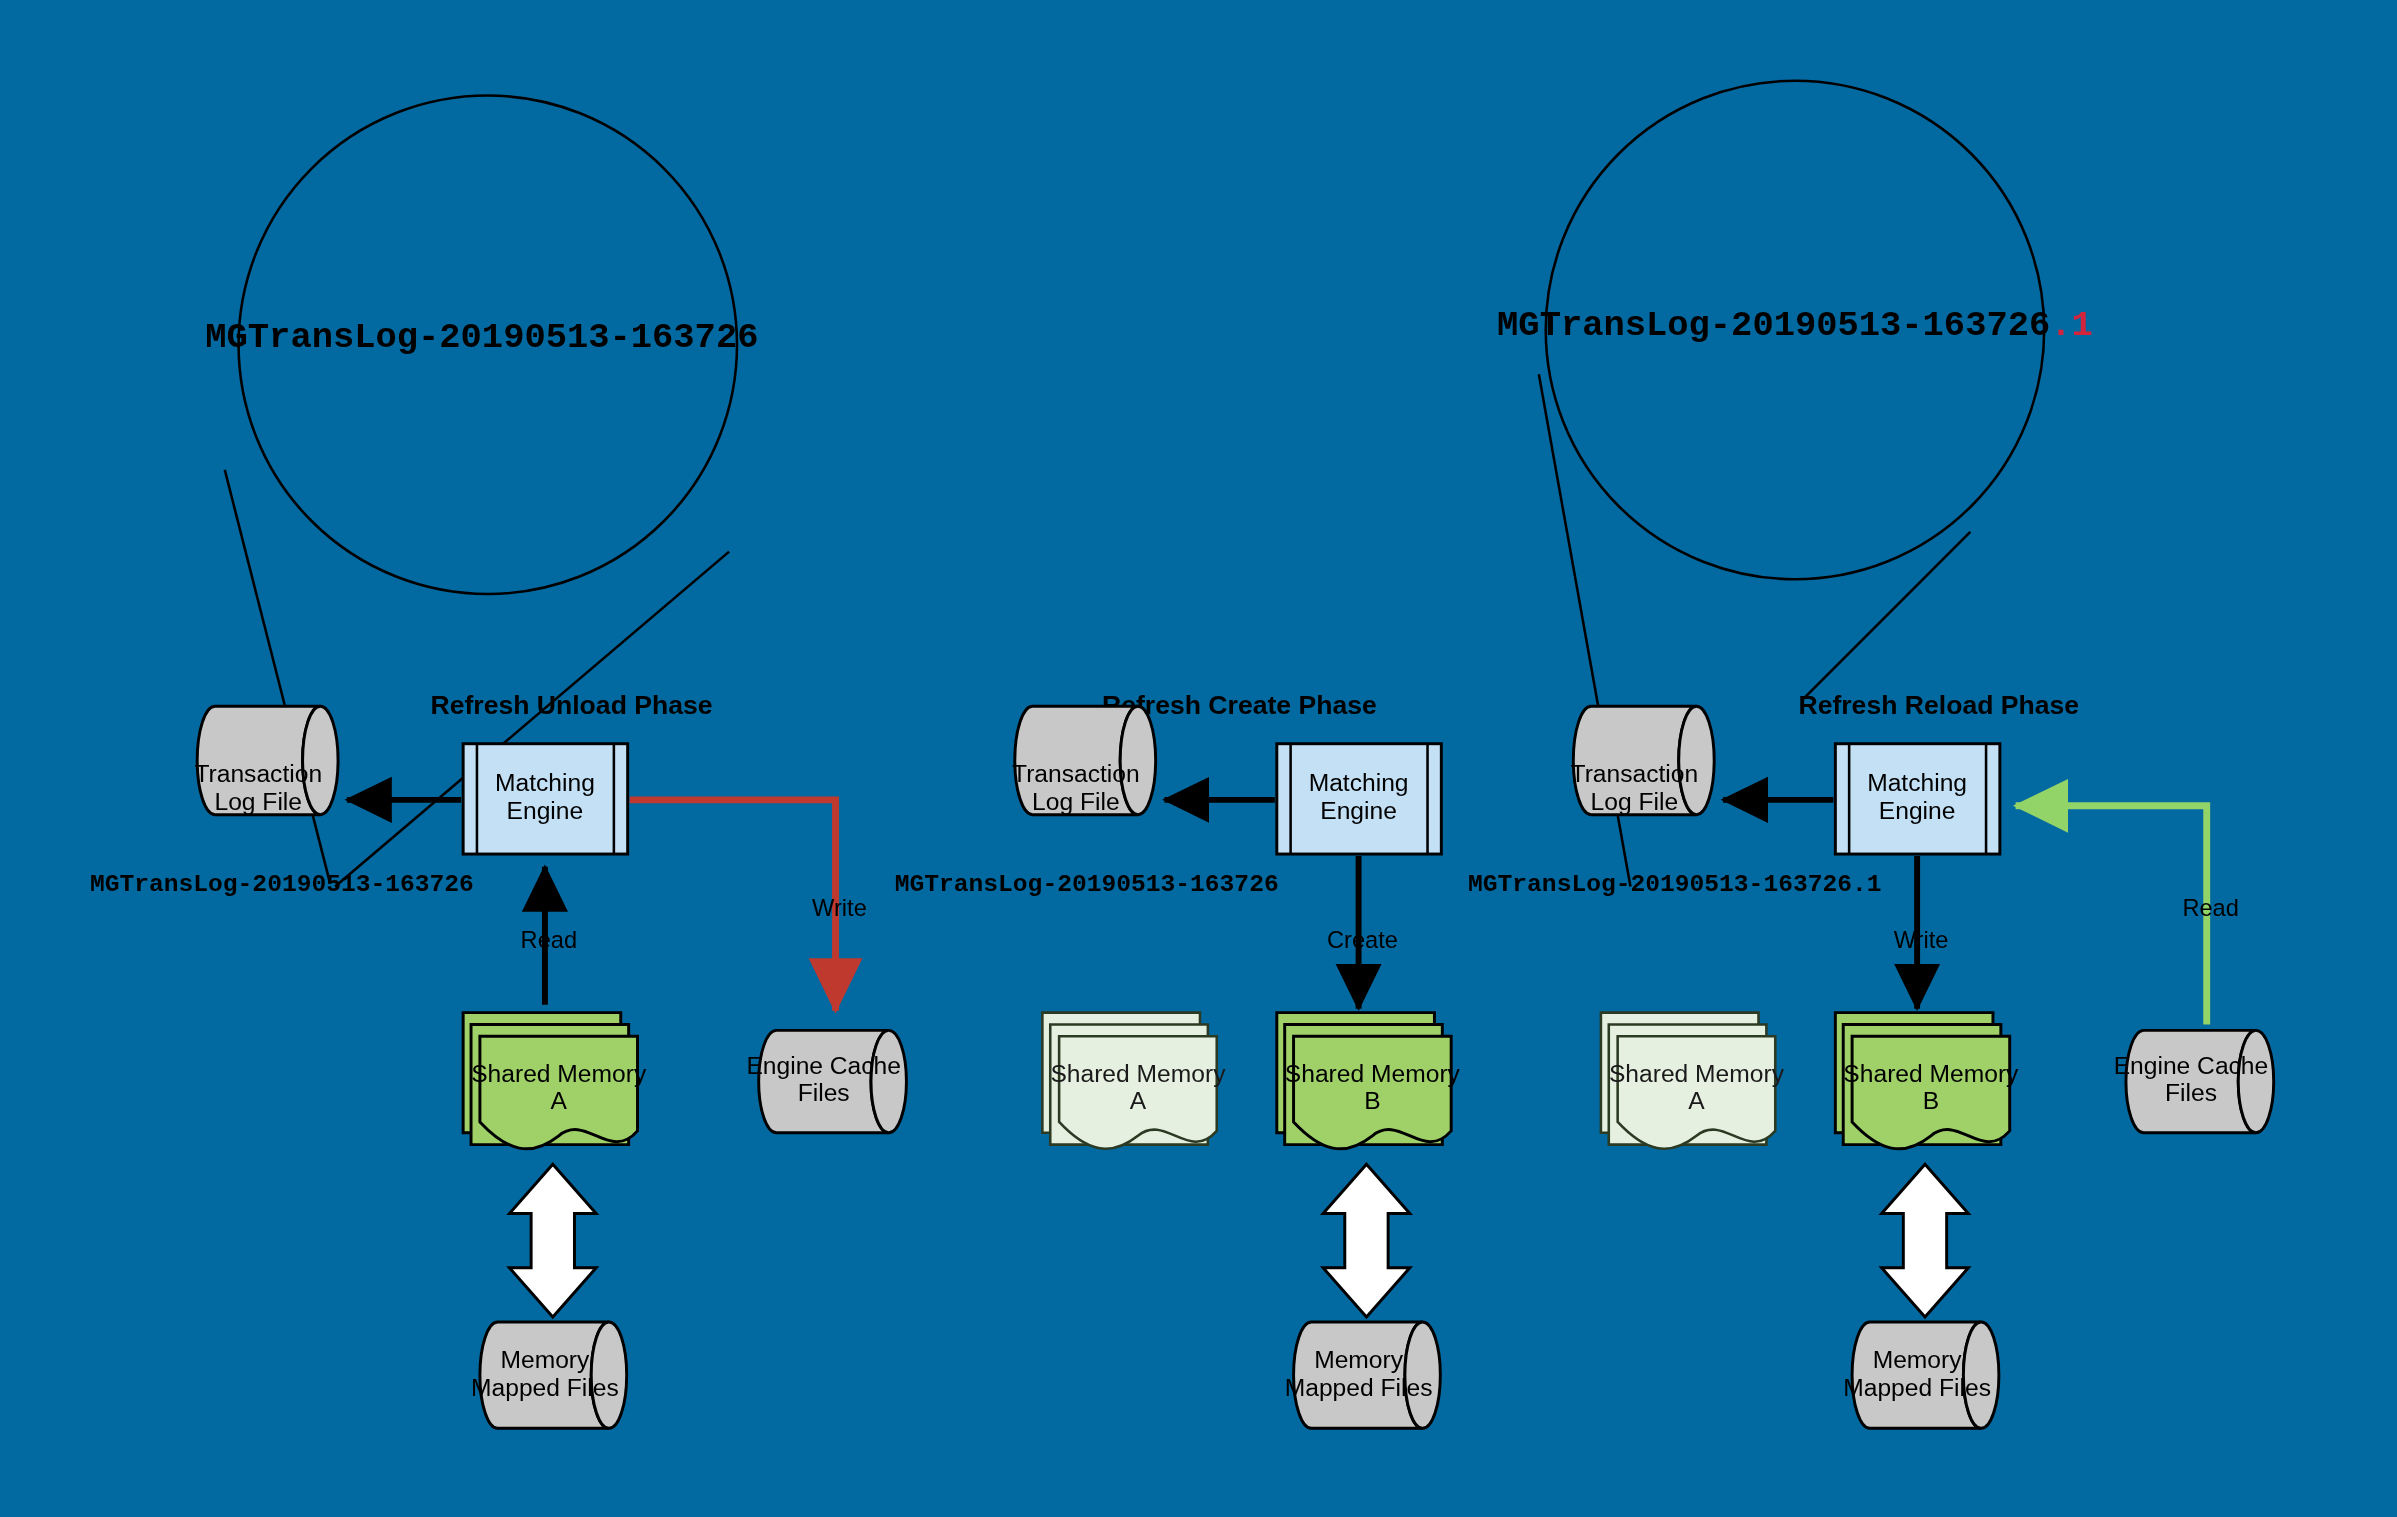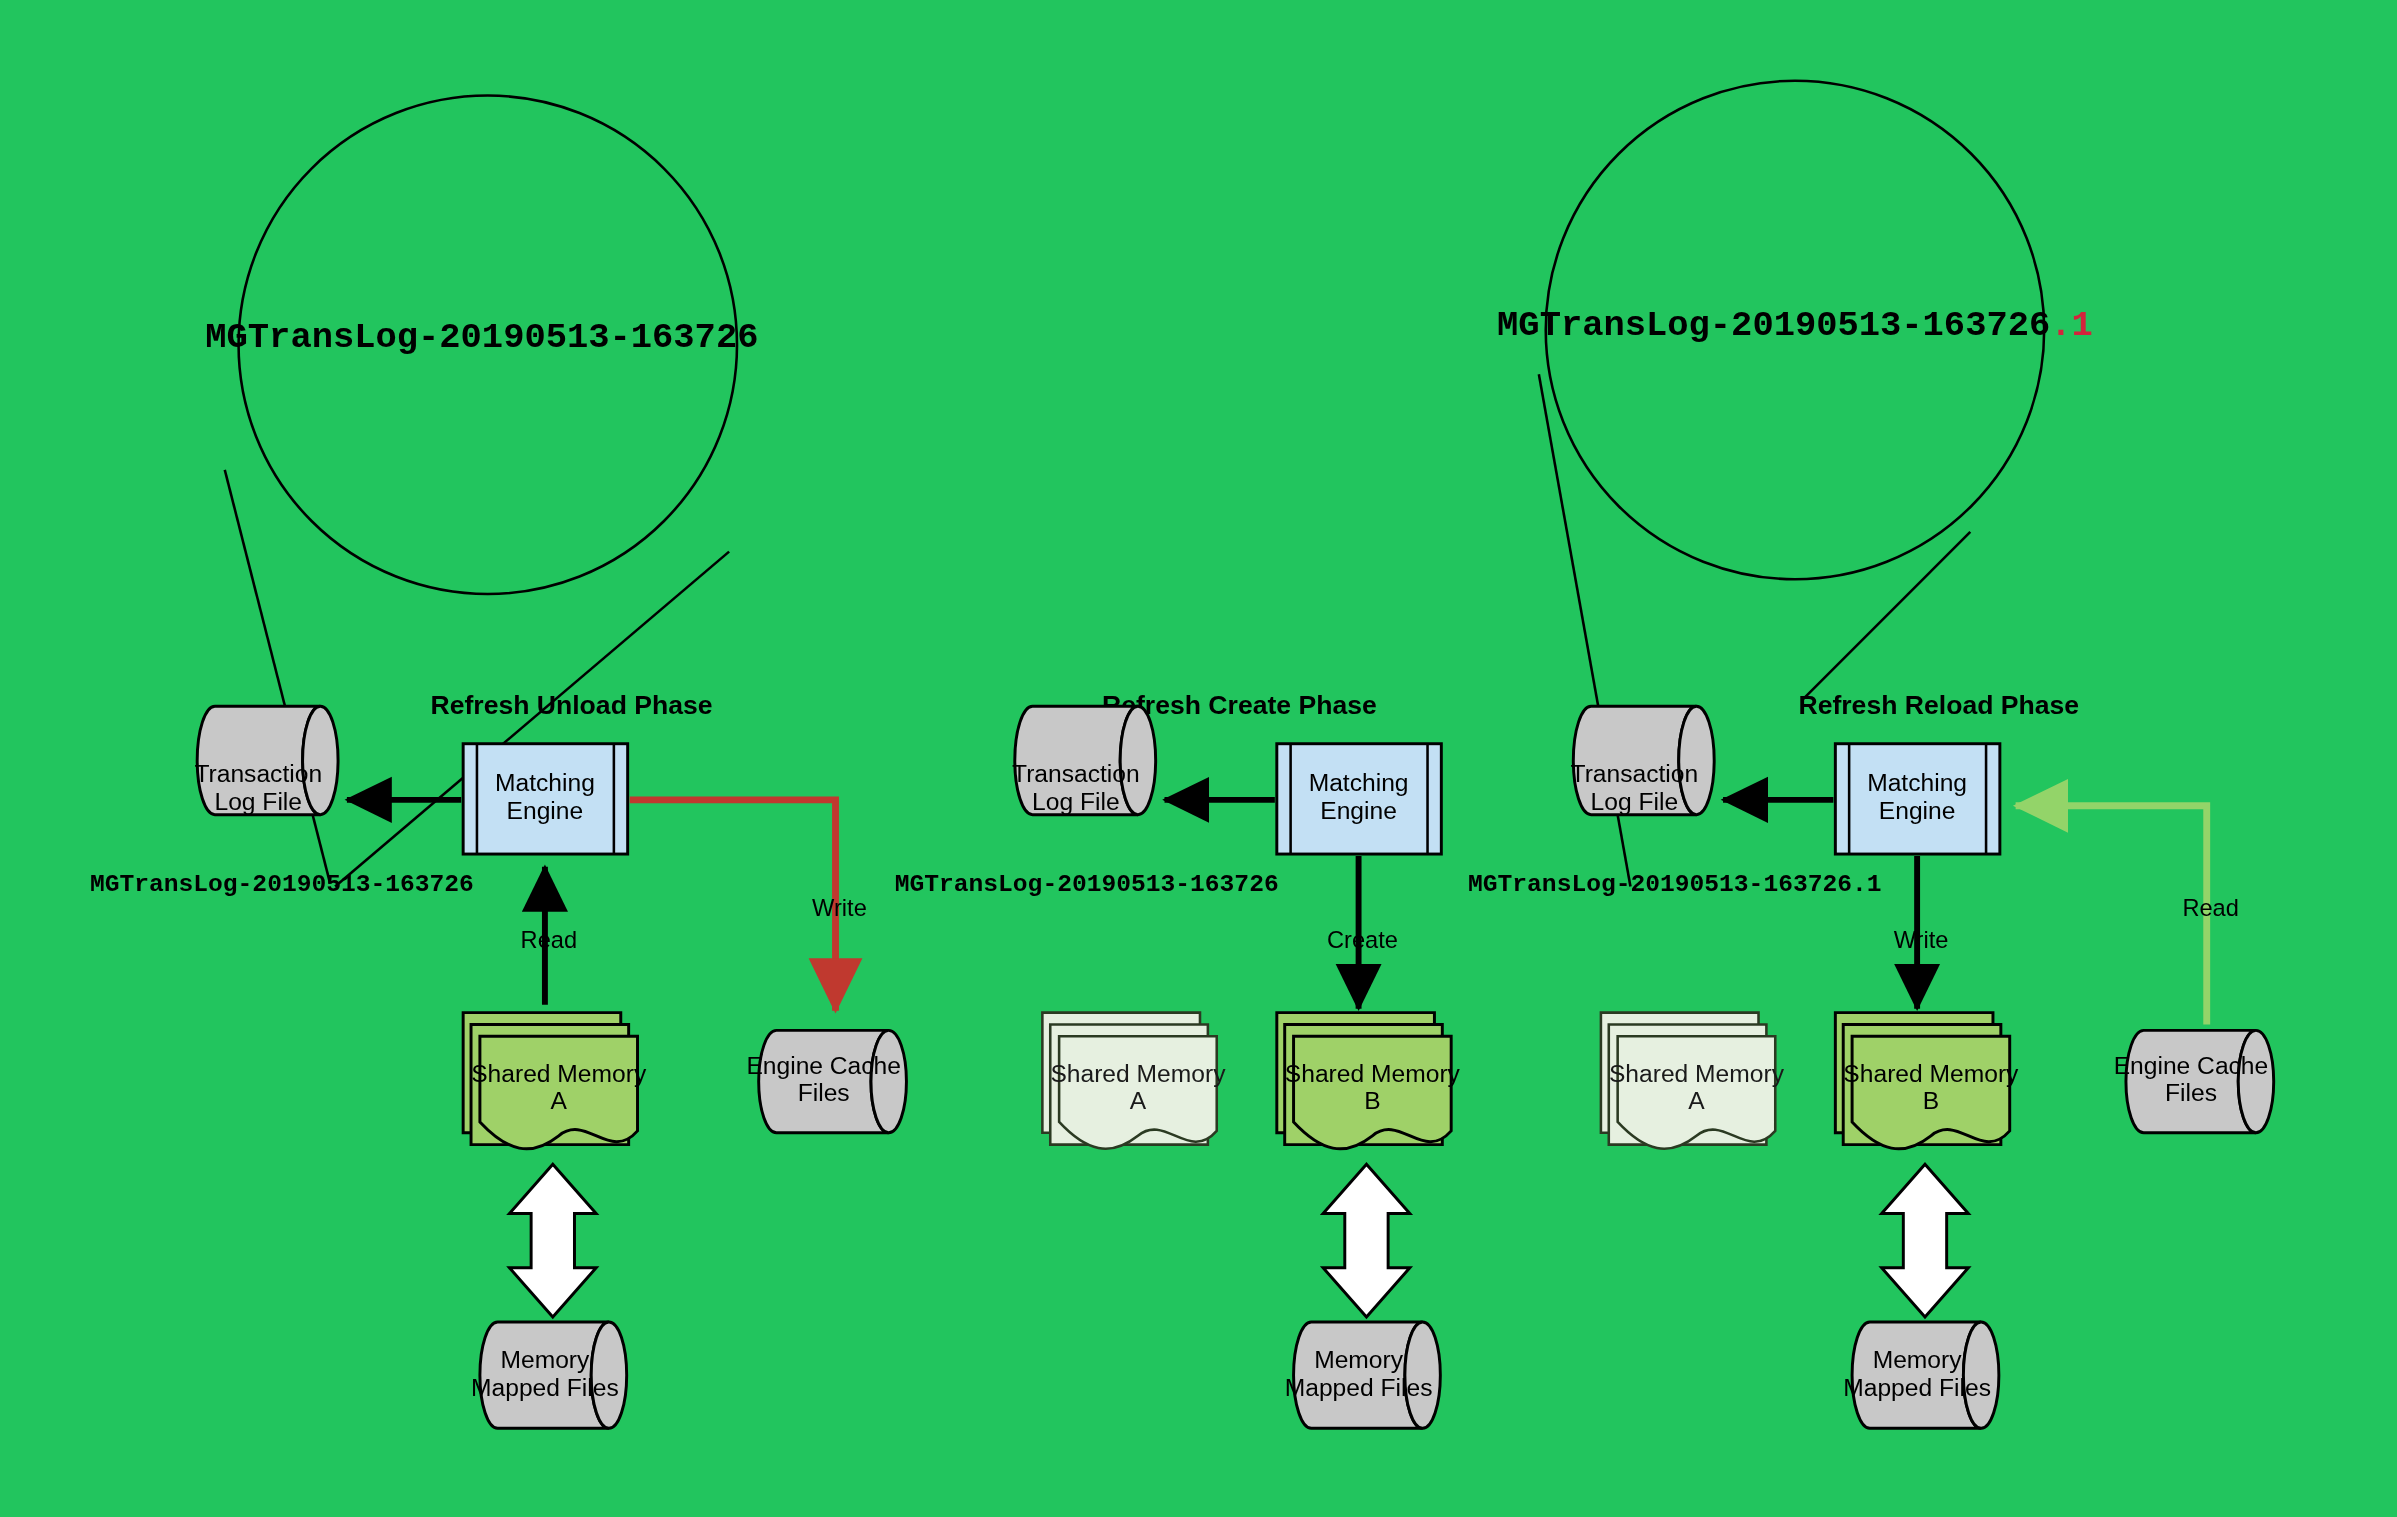--- a/index.html
+++ b/index.html
@@ -1,18 +1,18 @@
 <!DOCTYPE html>
 <html><head>
 <meta charset="utf-8">
 <style>
   html,body{margin:0;padding:0;background:#ffffff;}
   body{width:2398px;height:1517px;overflow:hidden;
        font-family:"Liberation Sans",sans-serif;}
-  #stage{position:relative;width:2398px;height:1517px;background:#22c55e;}
+  #stage{position:relative;width:2398px;height:1517px;background:#0369a1;}
   svg#diagram{position:absolute;left:0;top:0;width:2398px;height:1517px;display:block;}
   .shape-stroke{stroke:#000000;stroke-width:3;}
   .shape-stroke-thin{stroke:#000000;stroke-width:2.6;}
   .faded-stroke{stroke:#2b3a22;stroke-width:2.6;}
   .conn{stroke:#000000;stroke-width:6;fill:none;}
   .conn-red{stroke:#c0392f;stroke-width:7;fill:none;}
   .conn-green{stroke:#93d469;stroke-width:7;fill:none;}
   .magnifier{fill:none;stroke:#000000;stroke-width:2.6;}
   .tangent{stroke:#000000;stroke-width:2.6;fill:none;}
   .hollow-arrow{fill:#ffffff;stroke:#000000;stroke-width:3;}

